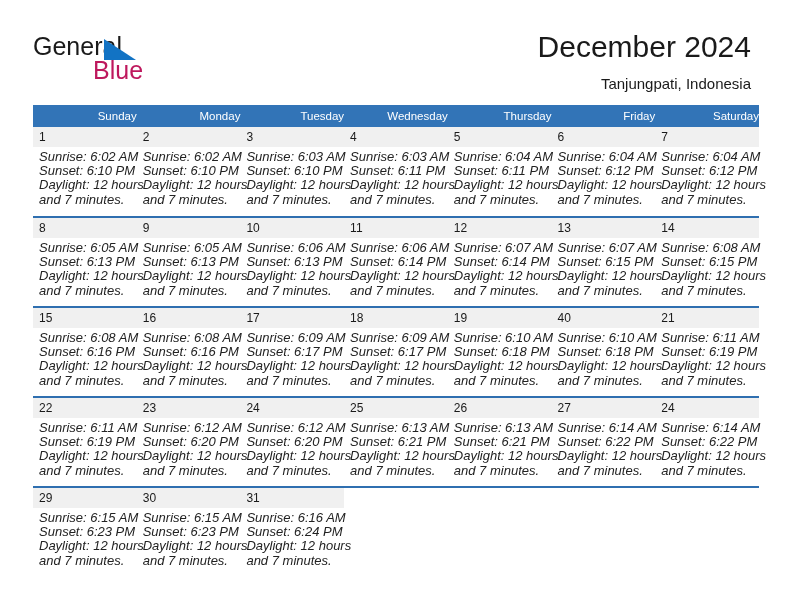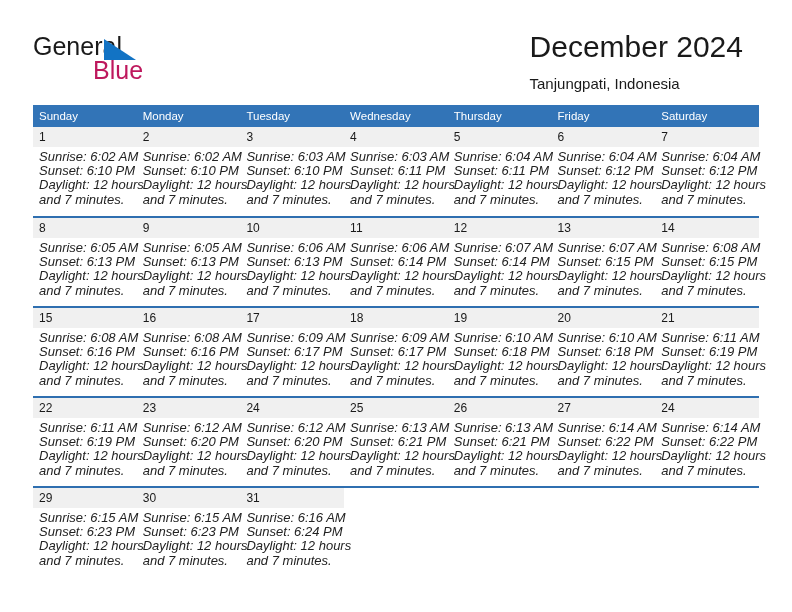--- a/index.html
+++ b/index.html
@@ -62,23 +62,23 @@
     left: 60px;
     top: 28px;
     font-size: 25px;
     color: #be185d;
     font-family: "Liberation Sans", sans-serif;
     font-weight: 400;
   }
 
   .title-block {
     position: absolute;
-    right: 16px;
+    right: 8px;
     top: 0;
-    text-align: left;
+    text-align: right;
   }
   .month-title {
     font-size: 30px;
     font-weight: 400;
     color: #1a1a1a;
     line-height: 38px;
     white-space: nowrap;
   }
   .location {
     font-size: 15px;
@@ -96,21 +96,21 @@
     top: 105px;
     width: 726px;
     border-collapse: collapse;
     table-layout: fixed;
   }
   .calendar th {
     background: #3274b7;
     color: #ffffff;
     font-size: 11.5px;
     font-weight: 400;
-    text-align: left;
+    text-align: right;
     padding: 5px 0 5px 6px;
     height: 19px;
     box-sizing: border-box;
     border: none;
   }
   .calendar td {
     vertical-align: top;
     padding: 0;
     border: none;
     border-top: 2px solid #2f6fb0;
@@ -398,21 +398,21 @@
               <div class="details">
                 <div>Sunrise: 6:10 AM</div>
                 <div>Sunset: 6:18 PM</div>
                 <div>Daylight: 12 hours</div>
                 <div>and 7 minutes.</div>
               </div>
             </div>
           </td>
           <td>
             <div class="cell-inner">
-              <div class="daynum">20</div>
+              <div class="daynum">40</div>
               <div class="details">
                 <div>Sunrise: 6:10 AM</div>
                 <div>Sunset: 6:18 PM</div>
                 <div>Daylight: 12 hours</div>
                 <div>and 7 minutes.</div>
               </div>
             </div>
           </td>
           <td>
             <div class="cell-inner">

